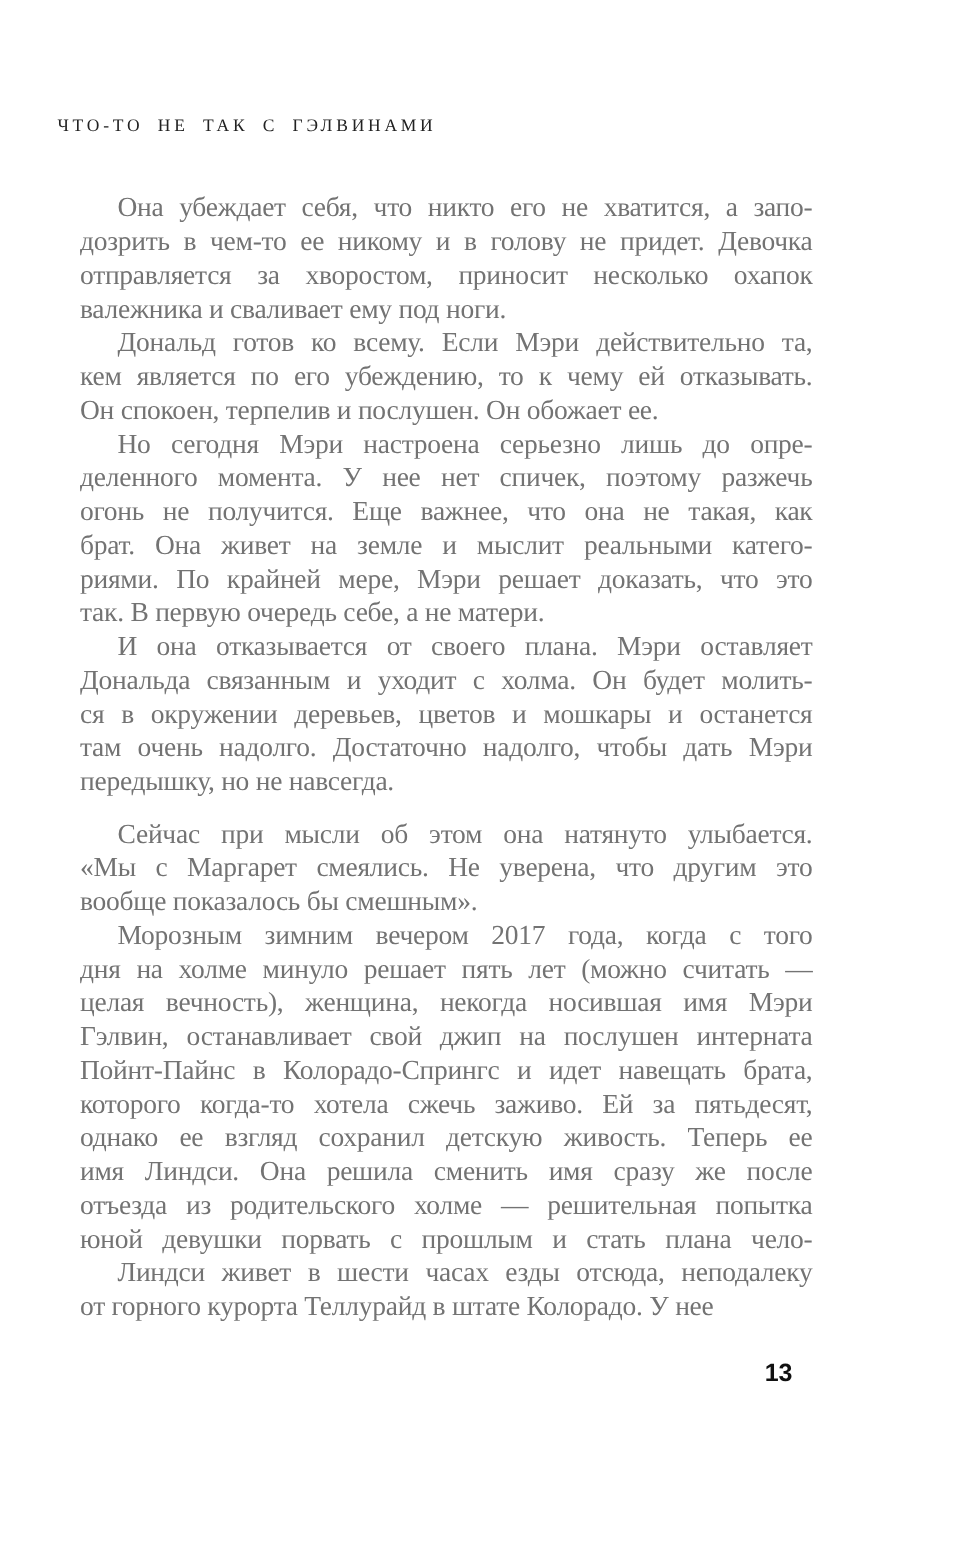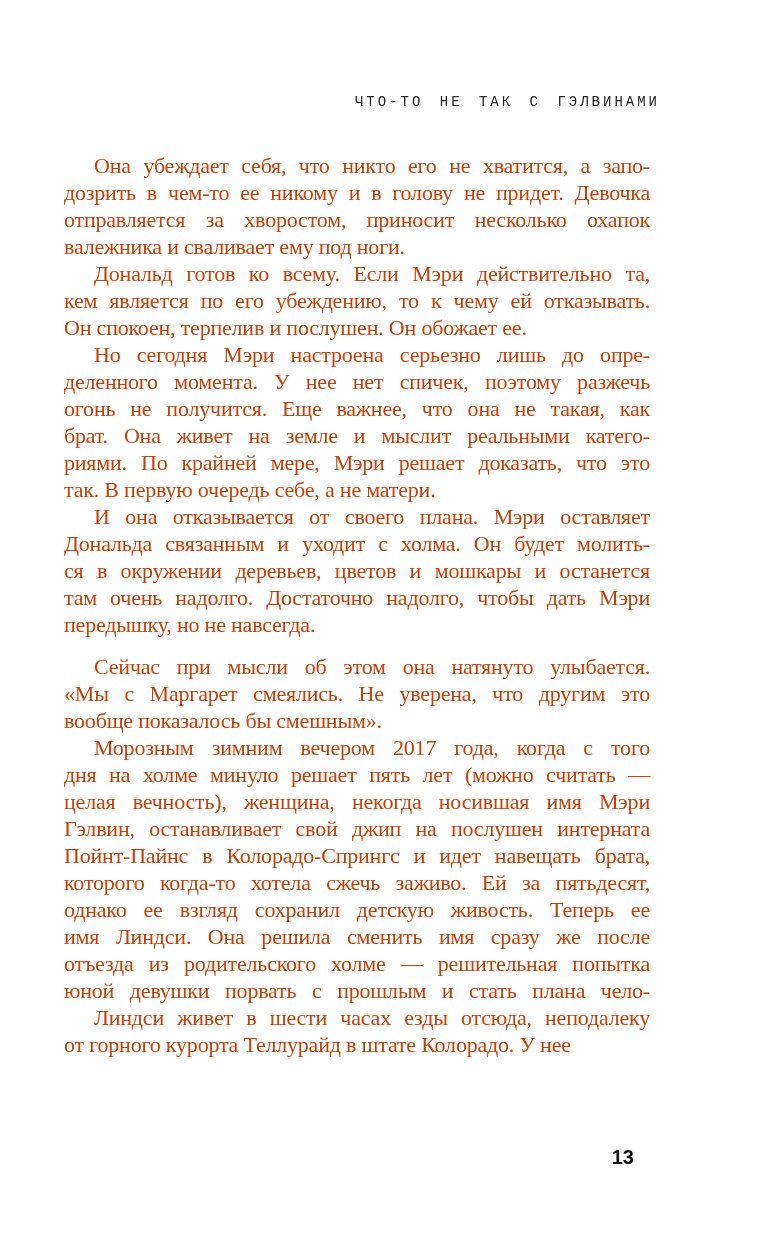--- a/index.html
+++ b/index.html
@@ -11,60 +11,59 @@
     position: relative;
     width: 768px;
     height: 1240px;
     background: #ffffff;
     overflow: hidden;
     font-family: "Liberation Serif", serif;
   }
   .running-header {
     position: absolute;
     top: 94px;
-    left: 81px;
+    left: 46px;
     width: 586px;
     box-sizing: border-box;
     padding-right: 7px;
-    text-align: right;
-    font-family: Liberation Mono, monospace;
+    font-family: Liberation Serif, serif;
     font-size: 14px;
     font-weight: normal;
     letter-spacing: 3px;
     word-spacing: 5px;
     color: #222222;
     white-space: nowrap;
   }
   .body-text {
     position: absolute;
     top: 152px;
     left: 64px;
     width: 586px;
     font-family: "Liberation Serif", serif;
     font-size: 22px;
     line-height: 27px;
     letter-spacing: -0.2px;
-    color: #c2410c;
+    color: #737373;
   }
   .paragraph { margin: 0; }
   .paragraph.section-break { margin-top: 15px; }
   .line {
     text-align: justify;
     text-align-last: justify;
     -moz-text-align-last: justify;
     white-space: normal;
   }
   .line.first { text-indent: 30px; }
   .line.last {
     text-align-last: left;
     -moz-text-align-last: left;
   }
   .page-number {
     position: absolute;
-    top: 1146px;
+    top: 1088px;
     left: 64px;
     width: 570px;
     text-align: right;
     font-family: "Liberation Sans", sans-serif;
     font-size: 20px;
     font-weight: bold;
     color: #111111;
   }
 </style>
 </head>

